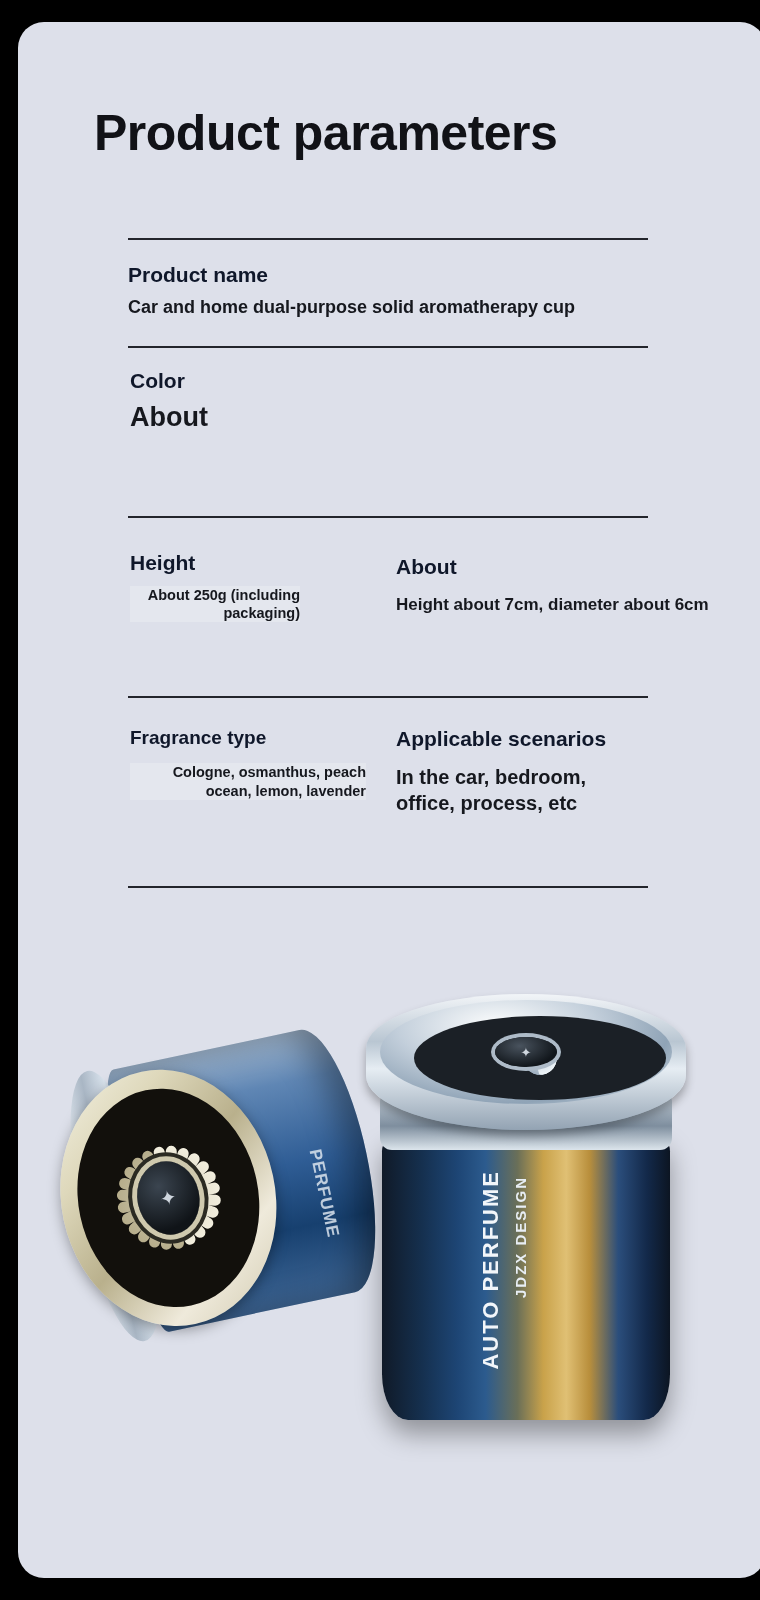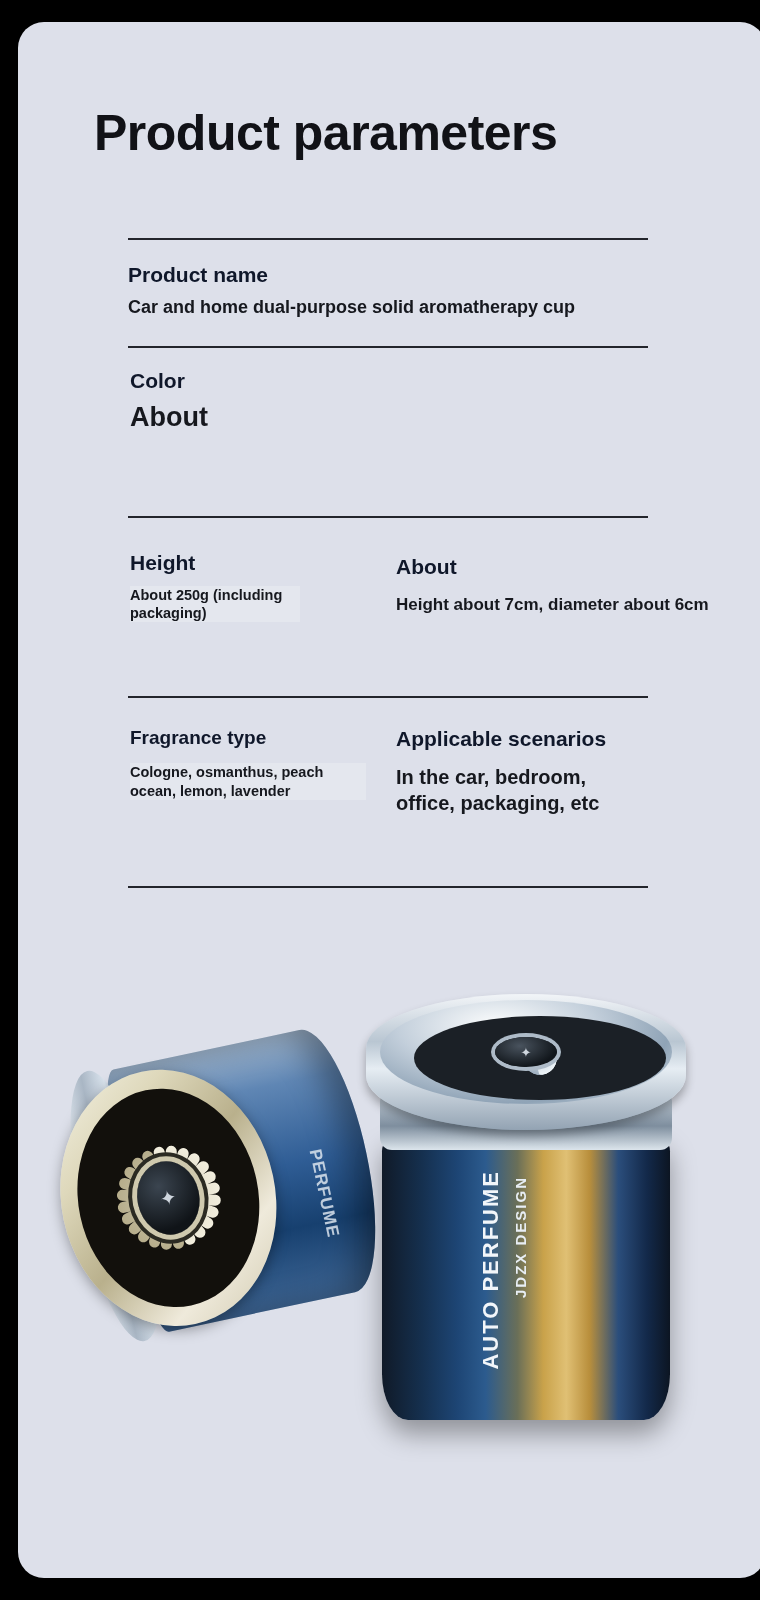--- a/index.html
+++ b/index.html
@@ -84,20 +84,21 @@
   }
   .val.big {
     font-size: 27px;
     margin-top: 6px;
   }
   .val.tiny {
     font-size: 14.5px;
     line-height: 1.25;
     background: rgba(255,255,255,0.22);
     display: inline-block;
+    text-align: right;
   }
   .val.med {
     font-size: 20px;
     line-height: 1.3;
   }
   
   .product-art {
     position: absolute;
     left: 0;
     top: 930px;
@@ -352,21 +353,21 @@
 
     <div class="rule"></div>
 
     <div class="row-two" style="min-height:140px">
       <div class="cell-left" style="top:28px">
         <div class="lbl small">Fragrance type</div>
         <div class="val tiny" style="margin-top:14px;max-width:236px">Cologne, osmanthus, peach ocean, lemon, lavender</div>
       </div>
       <div class="cell-right" style="top:28px">
         <div class="lbl">Applicable scenarios</div>
-        <div class="val med" style="margin-top:12px;max-width:250px">In the car, bedroom, office, packaging, etc</div>
+        <div class="val med" style="margin-top:12px;max-width:250px">In the car, bedroom, office, process, etc</div>
       </div>
     </div>
 
     <div class="rule"></div>
 
   </div>
 
   <div class="product-art">
 
     <div class="jar jar-left">

